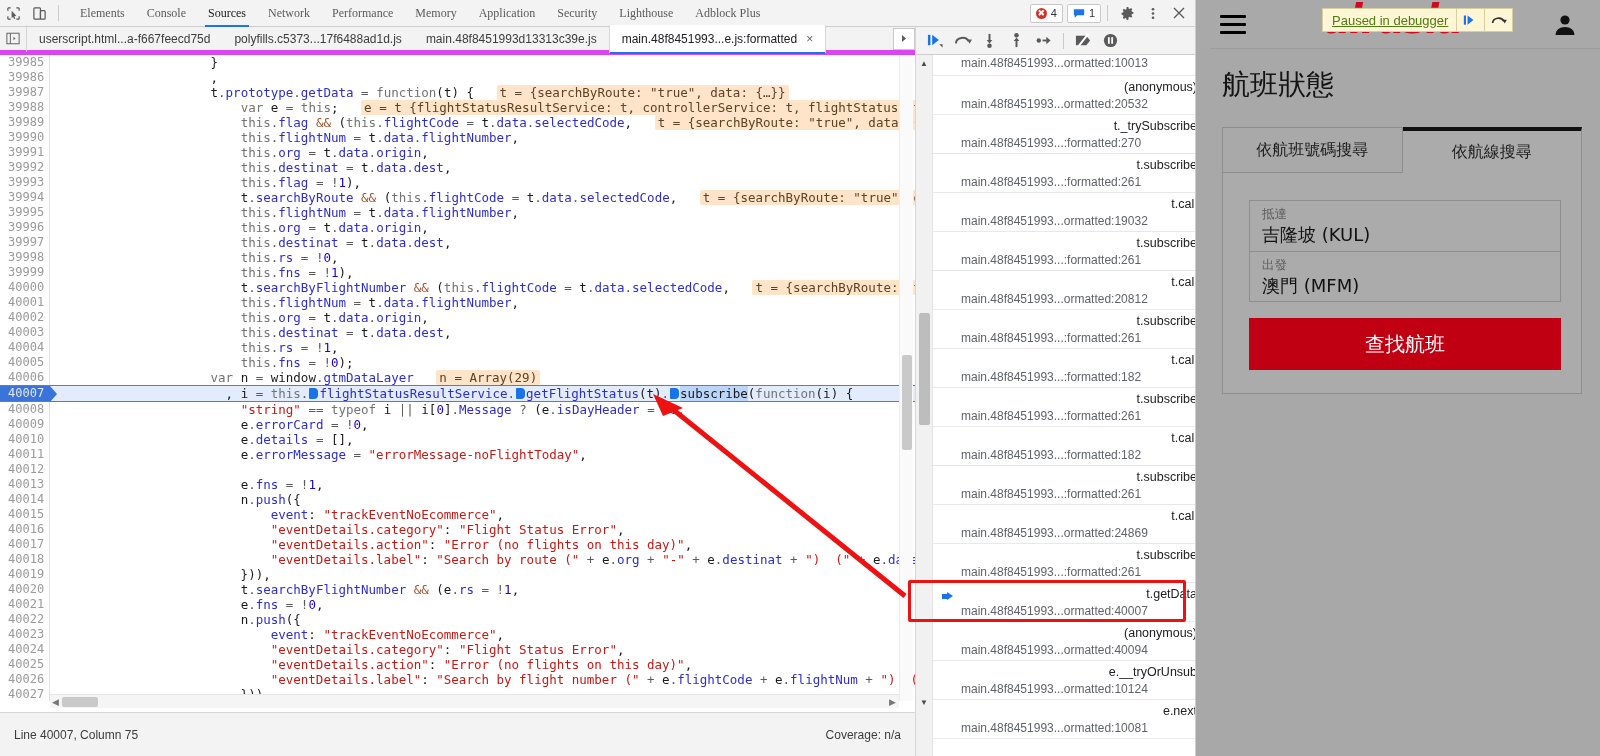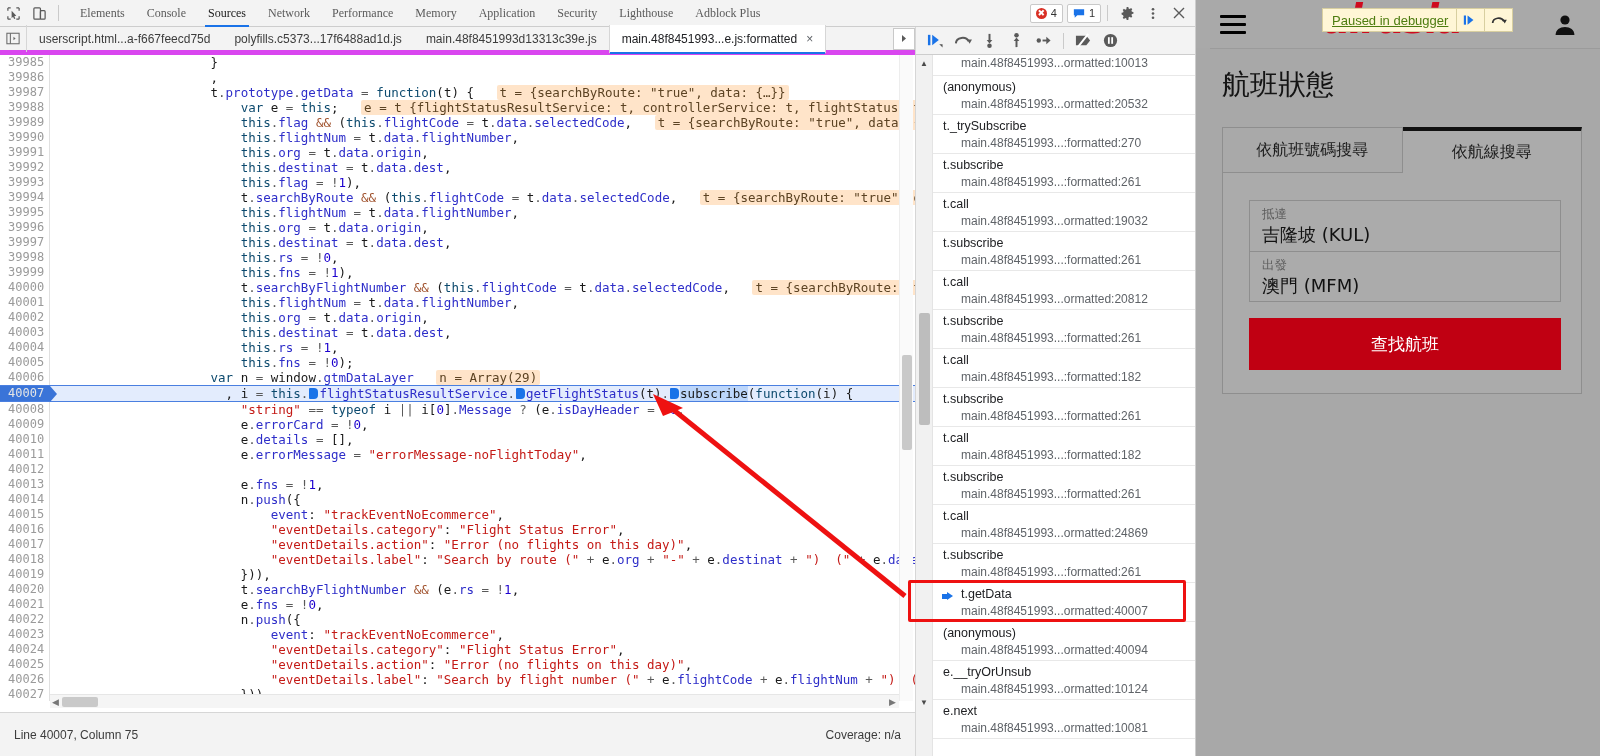--- a/index.html
+++ b/index.html
@@ -129,21 +129,21 @@
     position: relative; font-weight: normal;
   }
   .crow.exec .gutter::after {
     content: ""; position: absolute; right: -7px; top: 0;
     width: 0; height: 0;
     border-top: 8px solid transparent;
     border-bottom: 8px solid transparent;
     border-left: 7px solid #3a74d8;
   }
   .ctext { padding-left: 10px; color: #1a1a1a; overflow: hidden; }       
-  .kw { color: #0c4a6e; }       
+  .kw { color: #737373; }       
   .id { color: #1a1a1a; }
   .pr { color: #2e2ec9; }       
   .st { color: #c41a16; }       
   .nu { color: #1c00cf; }       
   .op { color: #5a5a5a; }       
   .amp{ color: #a0522d; }
 
   .ival {
     background: #ffe4c9; color: #5c4323; padding: 0 3px; border-radius: 2px;
   }
@@ -202,21 +202,21 @@
   .cs-list {
     position: absolute; left: 17px; top: 0; width: 264px;
   }
   .cs-item {
     height: 39px; padding: 3px 0 0 10px;
     border-bottom: 1px solid #e8e8e8;
     cursor: pointer; position: relative;
   }
   .cs-fn {
     font-size: 12.5px; color: #202124; line-height: 17px;
-    white-space: nowrap; overflow: hidden;
+    white-space: nowrap; overflow: hidden; text-align: right;
   }
   .cs-loc {
     font-size: 12px; color: #5f6368; line-height: 16px;
     padding-left: 18px; white-space: nowrap; overflow: hidden;
   }
   .cs-item.current .cs-fn { padding-left: 18px; }
   .cs-marker {
     position: absolute; left: 9px; top: 9px;
     width: 0; height: 0;
   }
@@ -307,21 +307,21 @@
   }
   .field {
     height: 50px; padding: 5px 12px 0 12px; cursor: text;
   }
   .field + .field { border-top: 1px solid #8e8e8e; }
   .field-label { font-size: 12.5px; color: #5d5d5d; line-height: 16px; font-family: "DejaVu Sans", sans-serif;}
   .field-value { font-size: 18px; color: #111; line-height: 26px; font-family: "DejaVu Sans", sans-serif;}
   .search-btn {
     position: absolute; left: 26px; top: 145px; width: 312px; height: 52px;
     background: #c00012; color: #fff; border: none;
-    font-size: 17px; cursor: pointer;
+    font-size: 20px; cursor: pointer;
     font-family: "DejaVu Sans", sans-serif;
   }
 </style>
 </head>
 <body>
 
 <div id="root">
 
   <div class="devtools">
 

